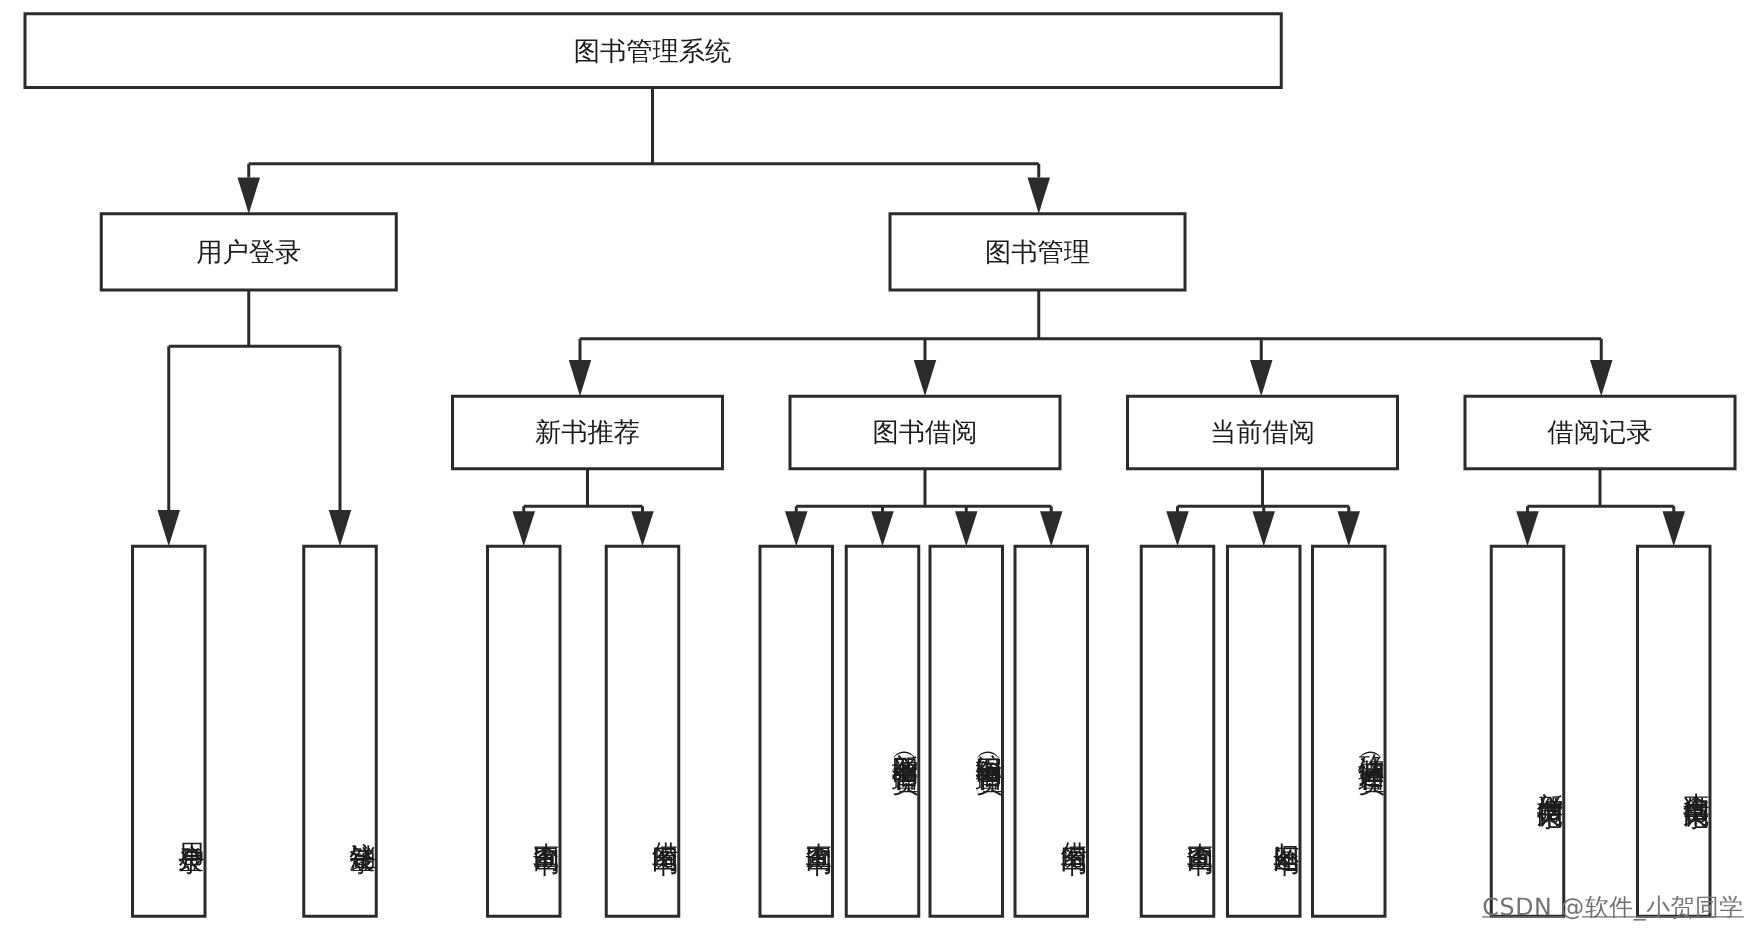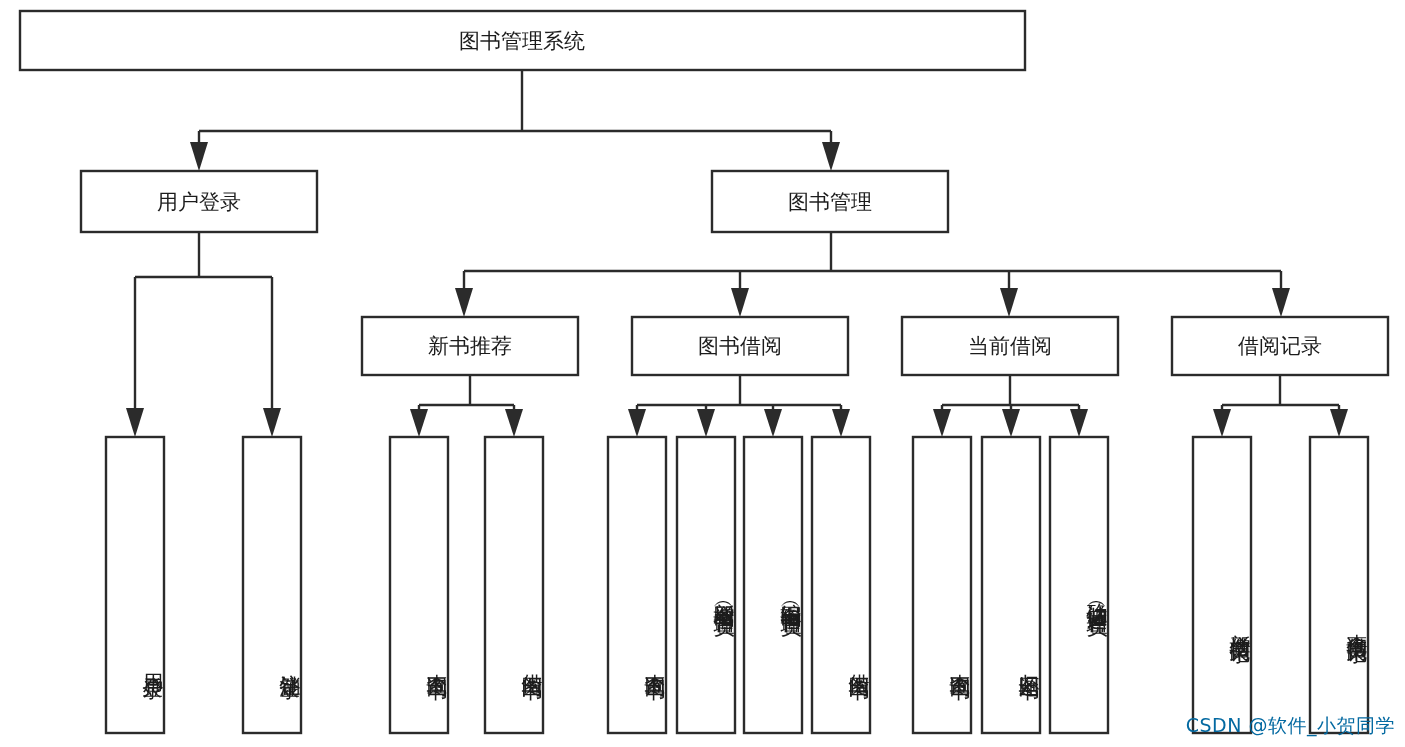--- a/index.html
+++ b/index.html
@@ -63,23 +63,24 @@
     justify-content: center;
     white-space: nowrap;
     pointer-events: none;
   }
   .watermark {
     position: absolute;
     right: 10px;
     bottom: 8px;
     font-family: "DejaVu Sans", "Liberation Sans", sans-serif;
     font-size: 19px;
-    color: #0369a1;
+    color: #737373;
     letter-spacing: 0.5px;
     white-space: nowrap;
+    text-decoration: underline;
   }
 </style>
 </head>
 <body>
 
 <div id="diagram-root">
 
   <svg id="flow-svg" viewBox="0 0 1405 747">
 
     <g>

